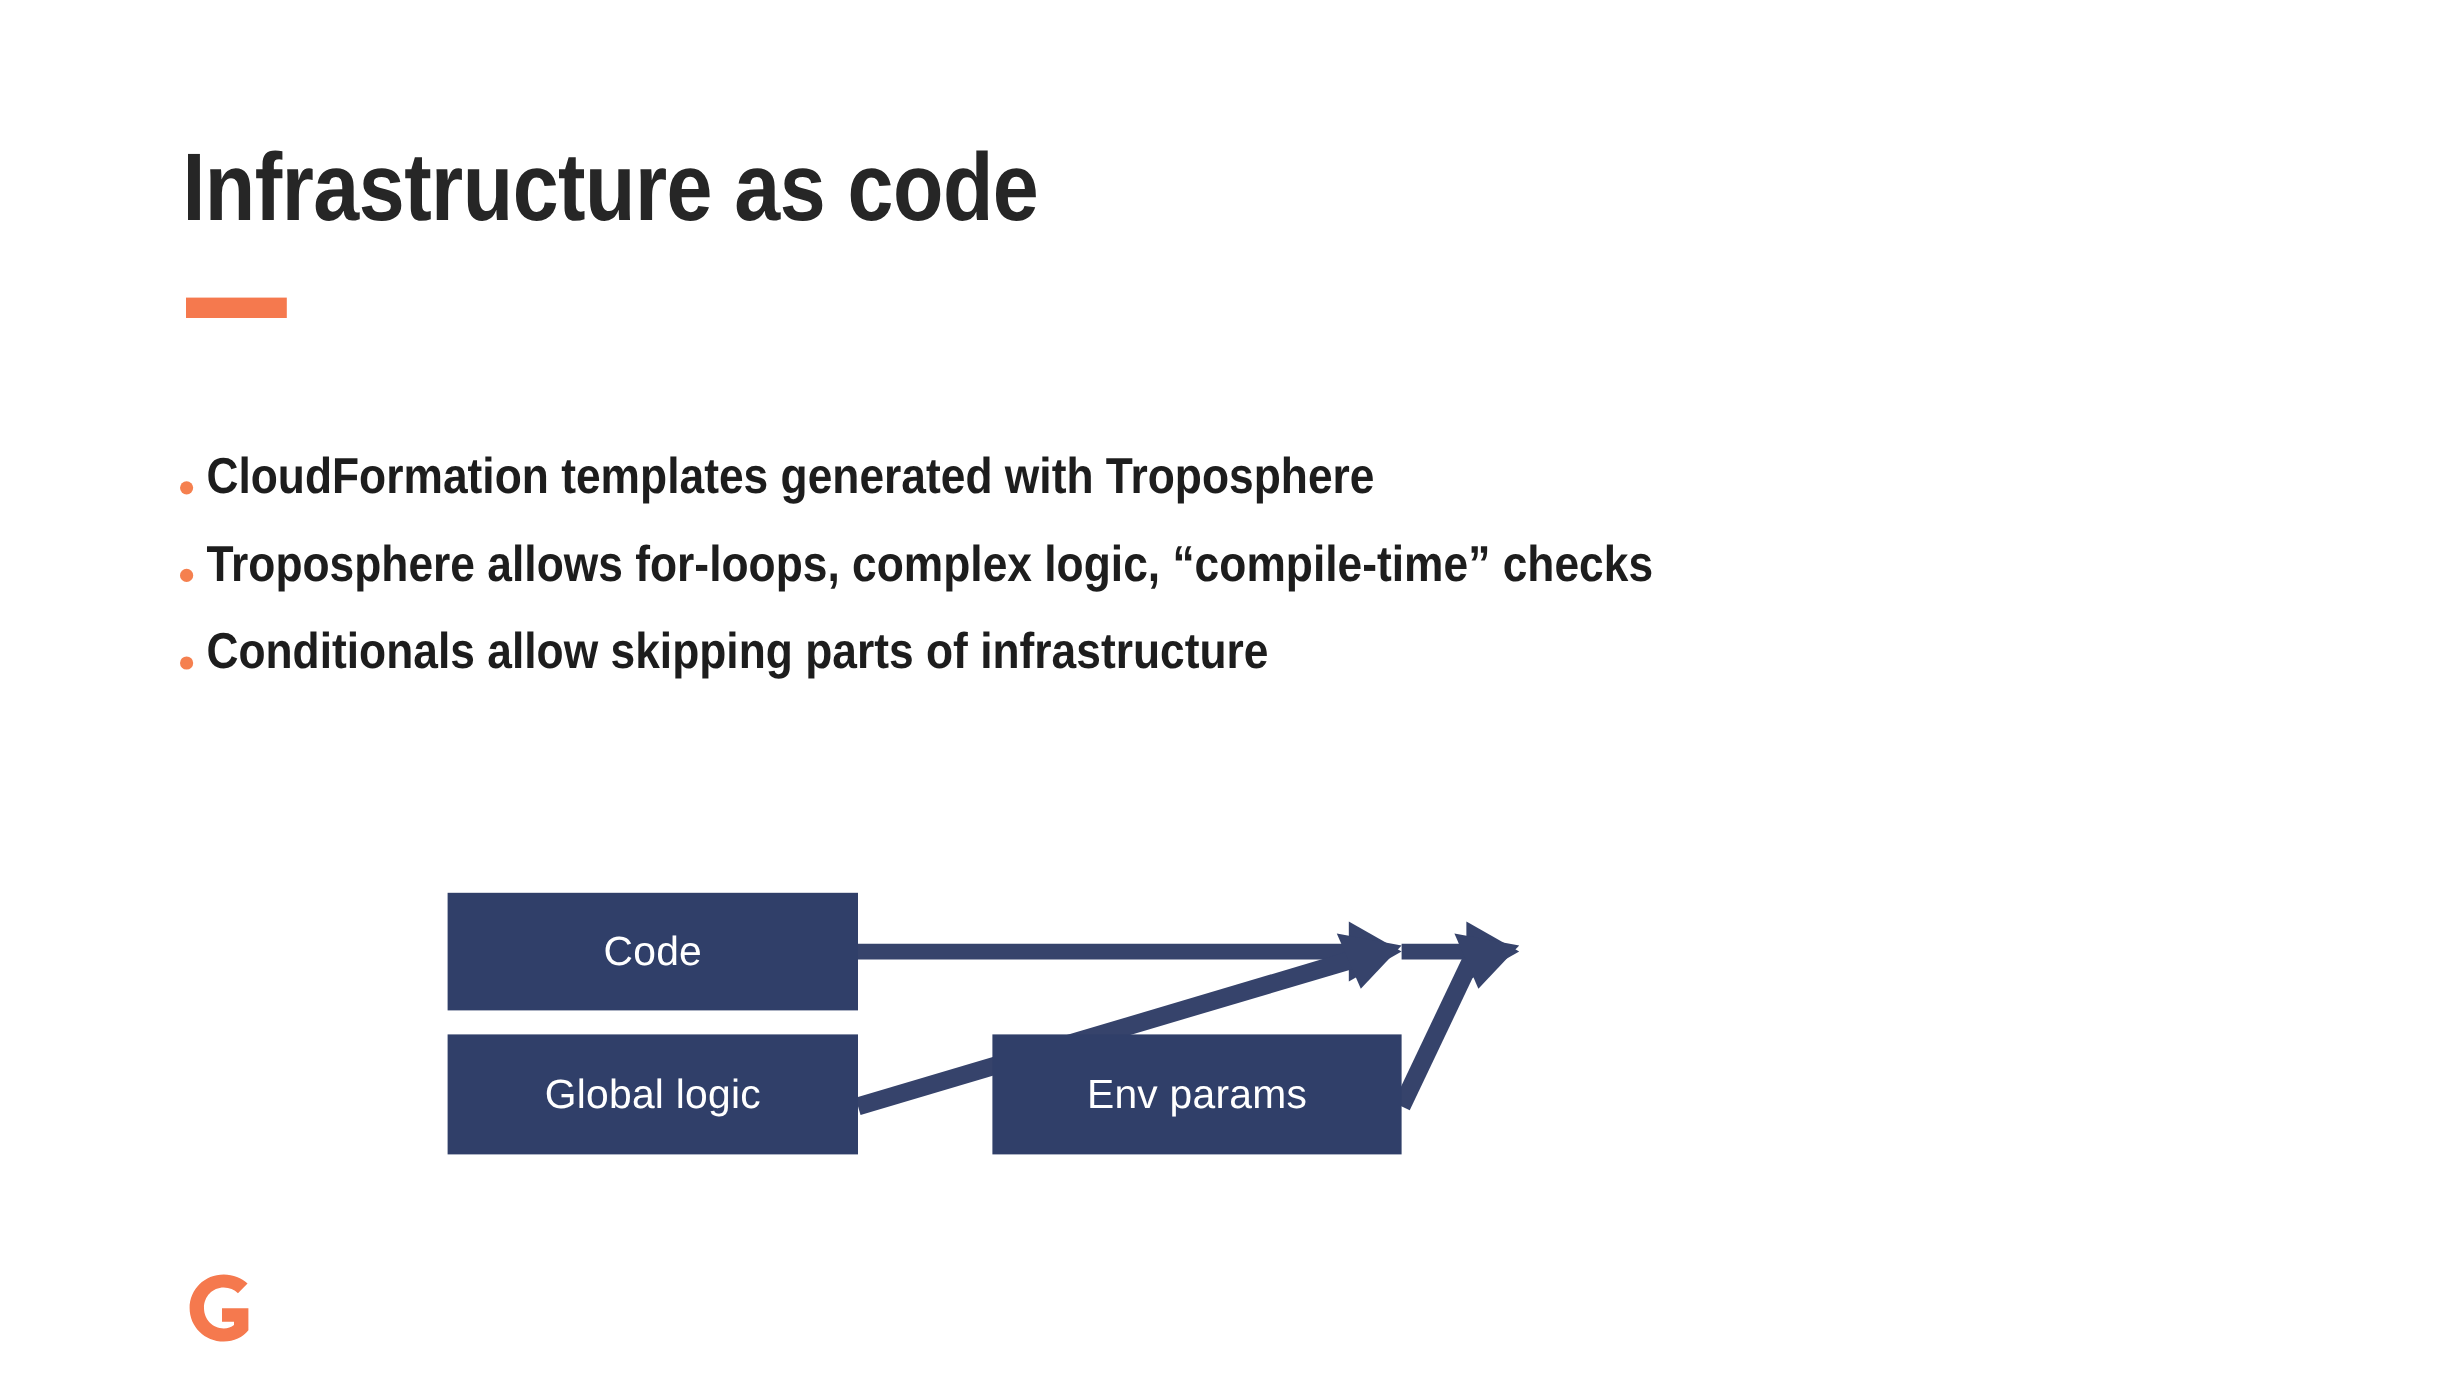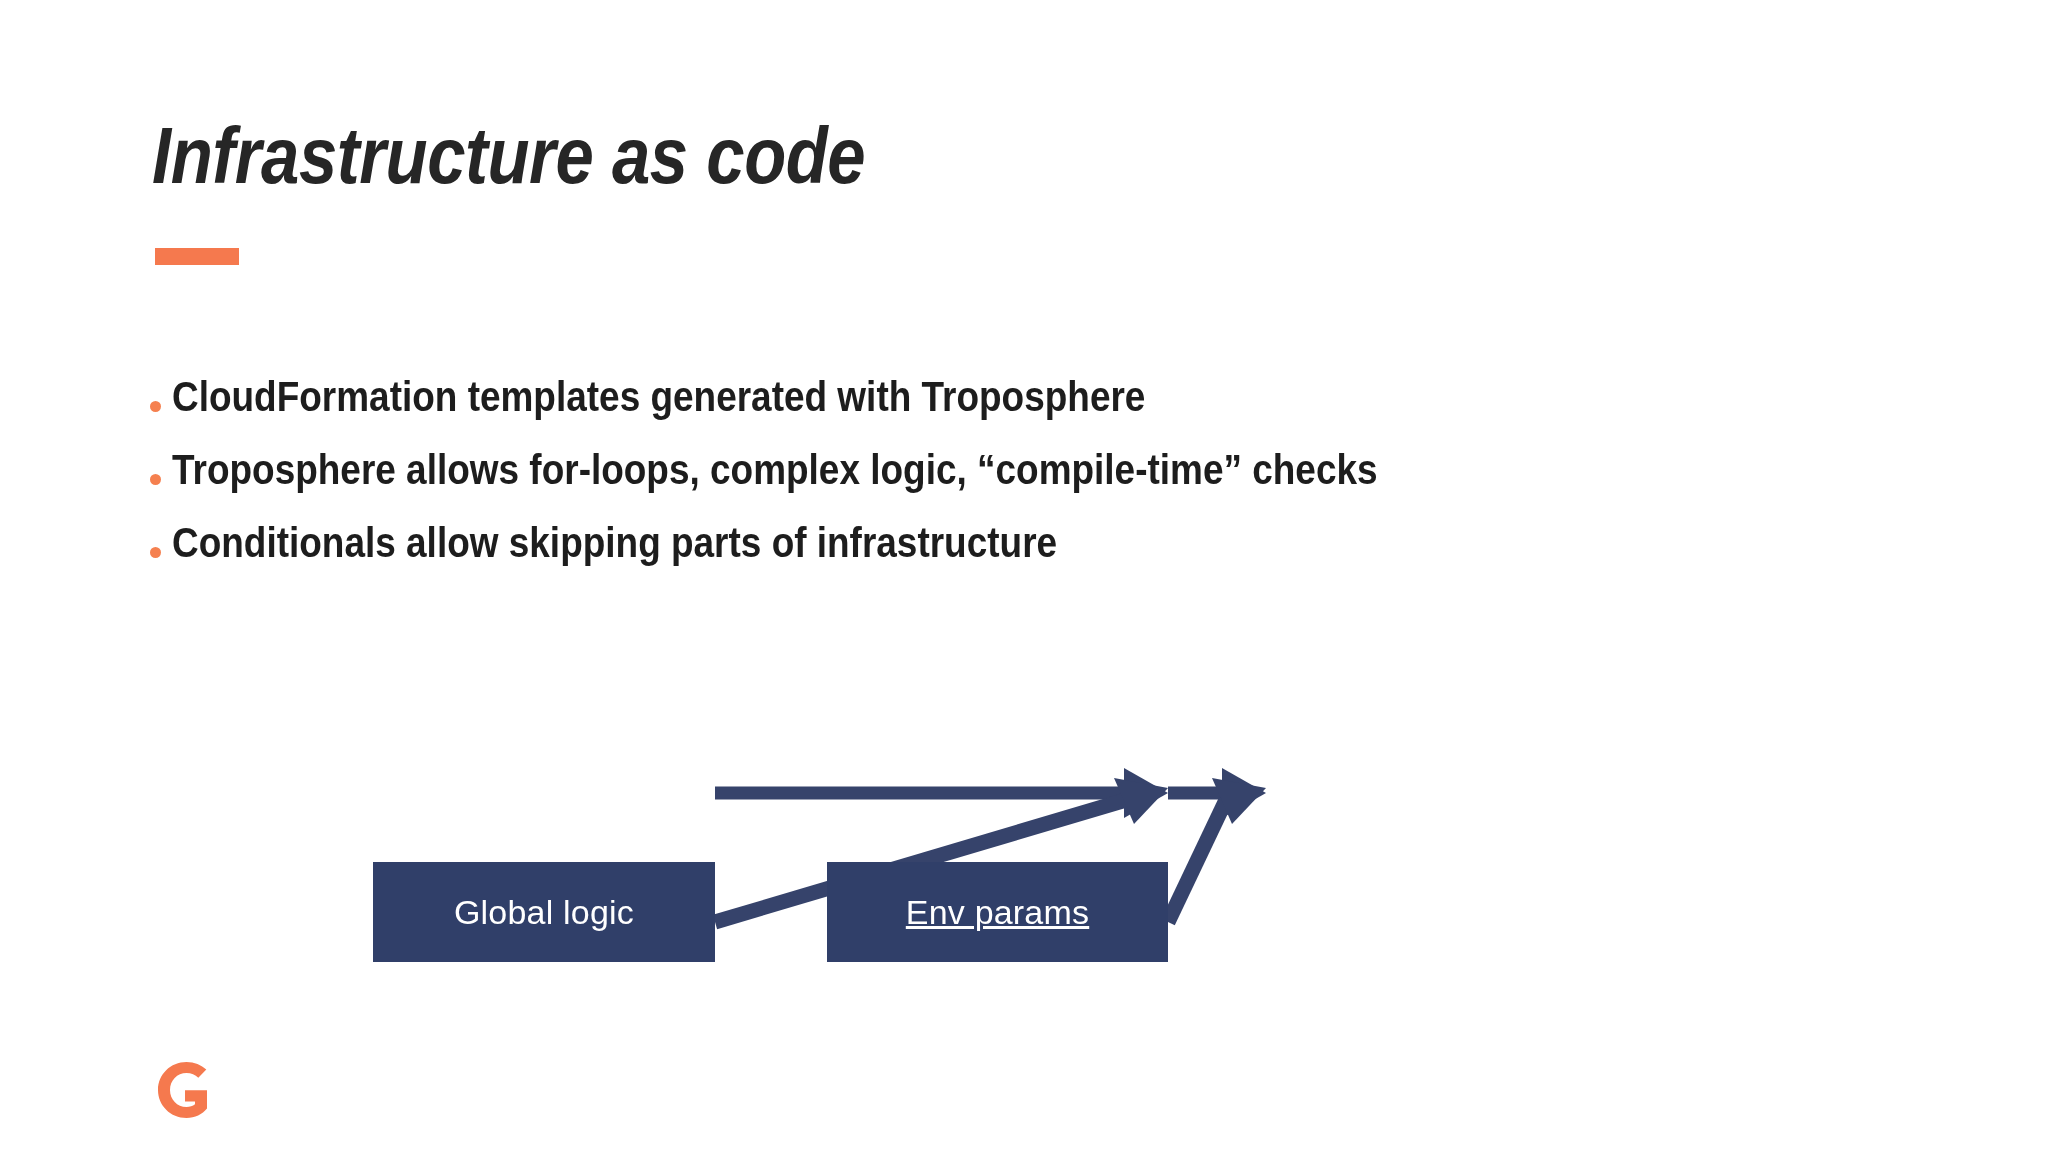--- a/index.html
+++ b/index.html
@@ -19,21 +19,20 @@
     background: #ffffff;
     overflow: hidden;
   }
 
   
   #title-block {
     position: absolute;
     left: 152px;
     top: 118px;
     width: 1700px;
-    font-style: italic;
   }
   #slide-title {
     font-family: "Liberation Sans", "DejaVu Sans", sans-serif;
     font-weight: bold;
     font-size: 80px;
     line-height: 0.95;
     letter-spacing: -0.5px;
     color: #262626;
     transform: scaleX(0.86);
     transform-origin: left top;
@@ -99,21 +98,21 @@
     justify-content: center;
     font-family: "Liberation Sans", "DejaVu Sans", sans-serif;
     font-weight: normal;
     font-size: 34px;
     letter-spacing: 0.2px;
     pointer-events: auto;
   }
   #node-code        { left: 373px;  top: 744px; width: 342px; height: 98px; }
   #node-global      { left: 373px;  top: 862px; width: 342px; height: 100px; }
   #node-templates   { left: 827px;  top: 744px; width: 341px; height: 98px; }
-  #node-env         { left: 827px;  top: 862px; width: 341px; height: 100px; text-decoration: underline; }
+  #node-env         { left: 827px;  top: 862px; width: 341px; height: 100px; }
   #node-stack       { left: 1266px; top: 744px; width: 330px; height: 96px; }
 
   #arrow-layer {
     position: absolute;
     left: 0; top: 0;
     width: 2048px; height: 1152px;
     pointer-events: none;
   }
 
   
@@ -173,20 +172,21 @@
         <path d="M1168,793 L1230,793" stroke="#36436B" stroke-width="13" fill="none"></path>
         <path d="M1266,793 L1222,768 L1222,818 Z" fill="#36436B"></path>
       </g>
 
       <g>
         <path d="M1168,922 L1226,800" stroke="#36436B" stroke-width="15" fill="none"></path>
         <path d="M1266,788 L1212,778 L1232,824 Z" fill="#36436B"></path>
       </g>
     </svg>
 
+    <div id="node-code" class="node">Code</div>
 
     <div id="node-global" class="node">Global logic</div>
 
 
     <div id="node-env" class="node">Env params</div>
 
 
   </div>
 
   <svg id="logo" viewBox="0 0 64 64">

